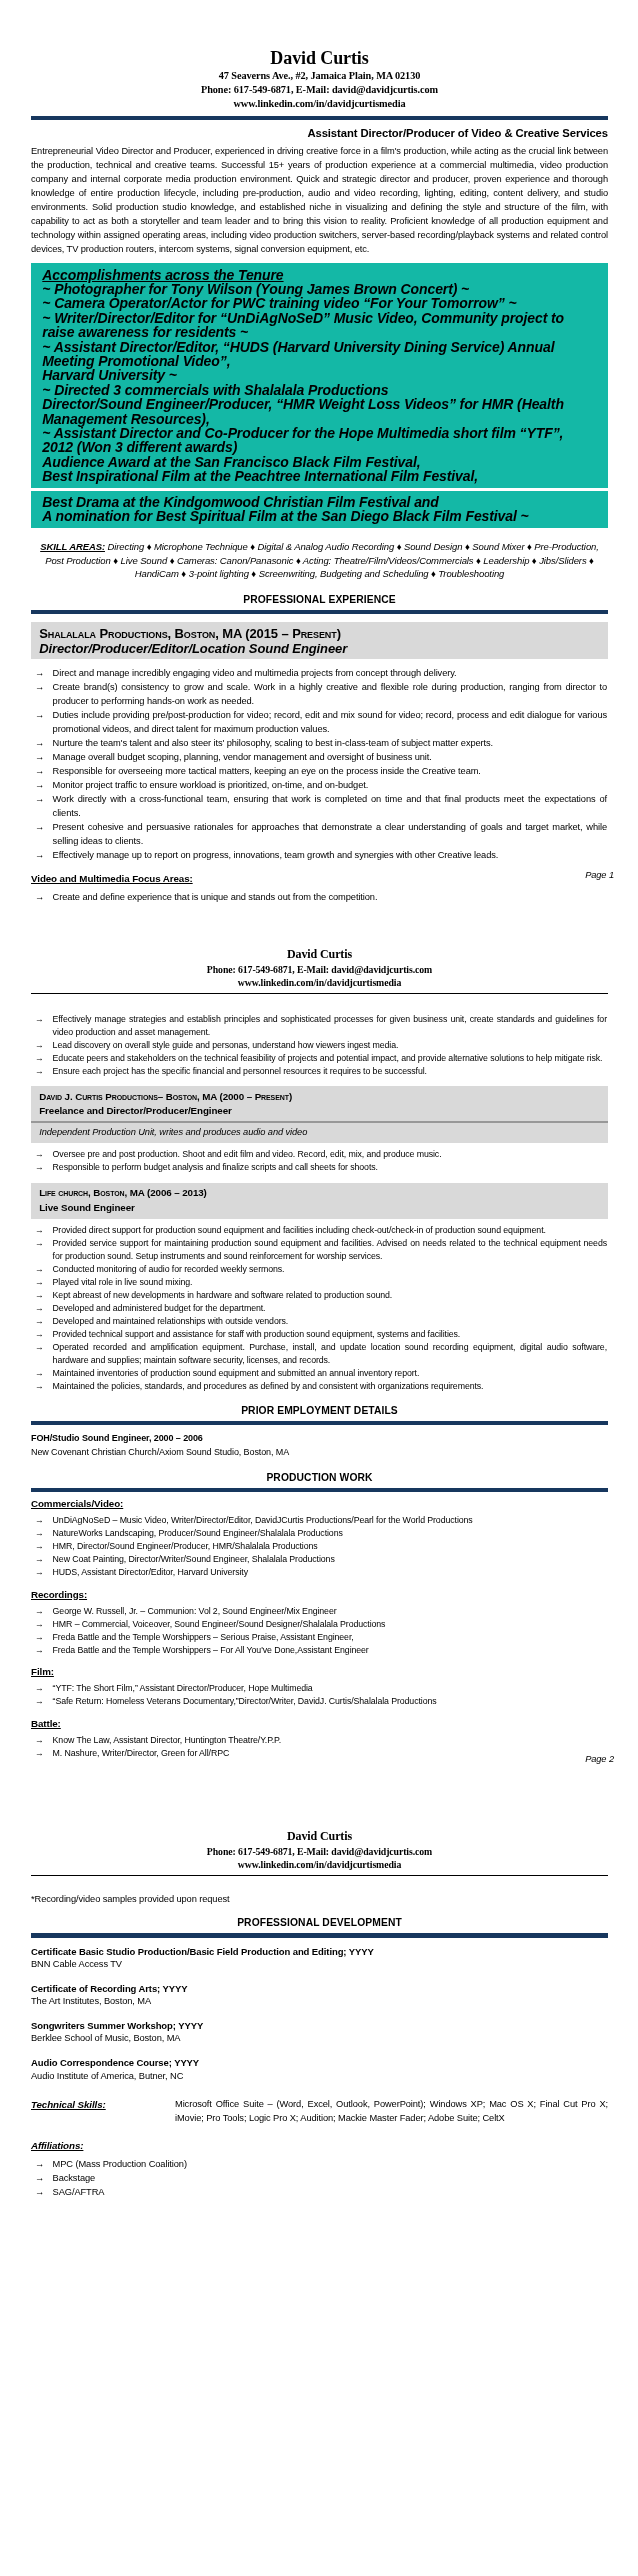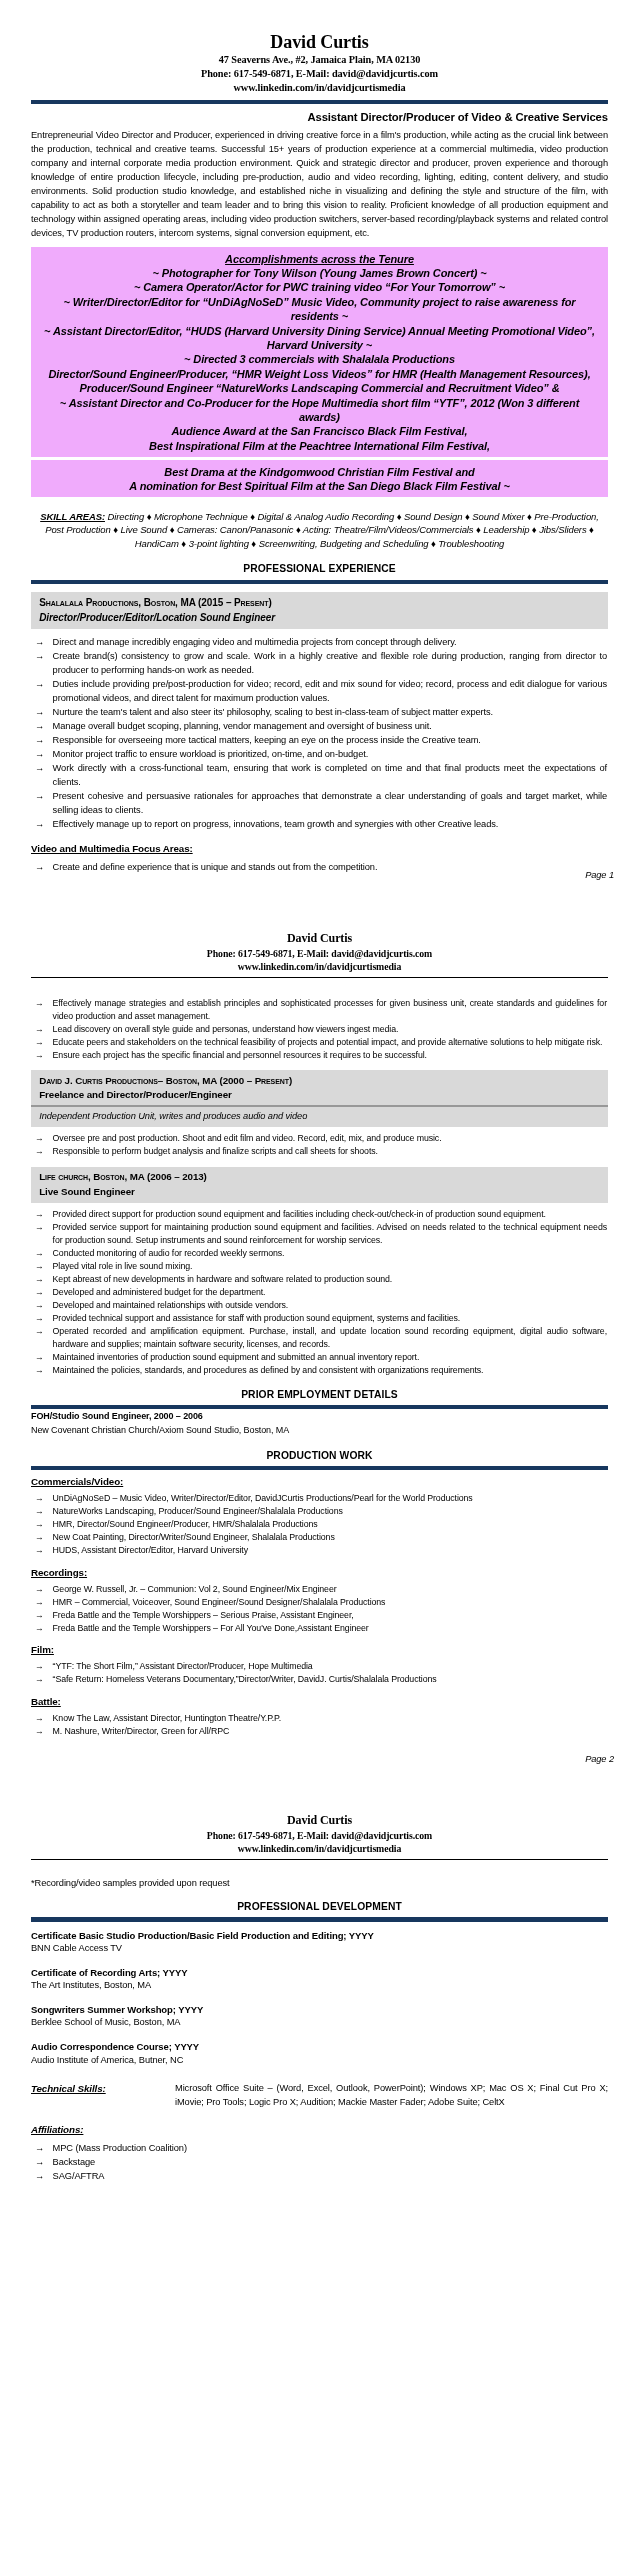--- a/index.html
+++ b/index.html
@@ -1,46 +1,46 @@
 <!DOCTYPE html>
 <html style="font-size:8.2px"><head>
 <meta charset="utf-8">
 <style>
   html,body{margin:0;padding:0;background:#fff;}
   body{width:639px;font-family:"Liberation Sans",sans-serif;color:#000;letter-spacing:-0.1px;}
-  .page{position:relative;overflow:hidden;box-sizing:border-box;padding:0 31px;background:#fff;}
+  .page{position:relative;overflow:hidden;box-sizing:border-box;padding:16px 31px;background:#fff;}
   #page1{height:903px;}
   #page2{height:882px;}
   #page3{height:924px;}
 
   
   .serif{font-family:"Liberation Serif",serif;font-weight:bold;text-align:center;}
   .name-main{font-size:18px;padding-top:32px;line-height:20.6px;}
   .contact-line{font-size:10.3px;line-height:14px;}
   .name-small{font-size:12px;padding-top:28px;line-height:15.5px;}
   .contact-small{font-size:9.8px;line-height:13.4px;}
 
   .navy-rule{height:4.1px;background:#17375E;margin-top:5.2px;}
   .thin-rule{height:0;border-top:1px solid #000;margin-top:4.1px;}
 
   .headline{font-size:11.3px;font-weight:bold;text-align:right;margin-top:7.2px;}
   .summary{font-size:9.3px;line-height:14px;text-align:justify;margin-top:5.2px;}
 
-  .graybox{background:#f0abfc;text-align:center;font-weight:bold;font-style:italic;
-           font-size:11px;line-height:14.4px;padding:4.1px 11.3px;}
+  .graybox{background:#14b8a6;text-align:left;font-weight:bold;font-style:italic;
+           font-size:14px;line-height:14.4px;padding:4.1px 11.3px;}
   .graybox.first{margin-top:7.2px;}
   .graybox.cont{margin-top:3.1px;}
   .acc-title{text-decoration:underline;display:block;}
 
   .skills{margin-top:12.4px;font-style:italic;font-size:9.5px;line-height:13.4px;text-align:center;}
   .skills .lbl{font-weight:bold;text-decoration:underline;text-align:right;}
 
   .section-heading{font-size:10.3px;font-weight:bold;text-align:center;margin-top:13.4px;letter-spacing:0.1px;}
 
-  .jobbox{background:#D9D9D9;padding:3.6px 8.2px;margin-top:8.2px;font-size:10px;line-height:15px;}
+  .jobbox{background:#D9D9D9;padding:3.6px 8.2px;margin-top:8.2px;font-size:13px;line-height:15px;}
   .job-company{font-weight:bold;font-variant:small-caps;}
   .job-title{font-weight:bold;}
   .job-title.it{font-style:italic;}
   .job-divider{height:1.5px;background:#989898;margin:2.6px -8.2px;}
   .job-sub{font-style:italic;font-size:9.3px;}
 
   .bullets{margin-top:6.2px;}
   .b{display:flex;font-size:9.3px;line-height:14px;}
   .ar{flex:0 0 17.5px;margin-left:4.1px;text-align:left;}
   .bt{flex:1;text-align:justify;padding-right:1px;}
@@ -82,21 +82,20 @@
 
   <div class="graybox first">
     <span class="acc-title">Accomplishments across the Tenure</span>
     <div>~ Photographer for Tony Wilson (Young James Brown Concert) ~</div>
     <div>~ Camera Operator/Actor for PWC training video “For Your Tomorrow” ~</div>
     <div>~ Writer/Director/Editor for “UnDiAgNoSeD” Music Video, Community project to raise awareness for residents ~</div>
     <div>~ Assistant Director/Editor, “HUDS (Harvard University Dining Service) Annual Meeting Promotional Video”,</div>
     <div>Harvard University ~</div>
     <div>~ Directed 3 commercials with Shalalala Productions</div>
     <div>Director/Sound Engineer/Producer, “HMR Weight Loss Videos” for HMR (Health Management Resources),</div>
-    <div>Producer/Sound Engineer “NatureWorks Landscaping Commercial and Recruitment Video” &amp;</div>
     <div>~ Assistant Director and Co-Producer for the Hope Multimedia short film “YTF”, 2012 (Won 3 different awards)</div>
     <div>Audience Award at the San Francisco Black Film Festival,</div>
     <div>Best Inspirational Film at the Peachtree International Film Festival,</div>
   </div>
   <div class="graybox cont">
     <div>Best Drama at the Kindgomwood Christian Film Festival and</div>
     <div>A nomination for Best Spiritual Film at the San Diego Black Film Festival ~</div>
   </div>
 
   <div class="skills">
@@ -256,21 +255,21 @@
         <span class="bt">Maintained inventories of production sound equipment and submitted an annual inventory report.</span>
       </div>
     <div class="b">
         <span class="ar">→</span>
         <span class="bt">Maintained the policies, standards, and procedures as defined by and consistent with organizations requirements.</span>
       </div>
   </div>
 
   <div class="section-heading">PRIOR EMPLOYMENT DETAILS</div>
   <div class="navy-rule"></div>
-  <div style="margin-top:1px;font-size:9px;line-height:13.4px;">
+  <div style="margin-top:7px;font-size:9px;line-height:13.4px;">
     <div style="font-weight:bold;">FOH/Studio Sound Engineer, 2000 – 2006</div>
     <div>New Covenant Christian Church/Axiom Sound Studio, Boston, MA</div>
   </div>
 
   <div class="section-heading">PRODUCTION WORK</div>
   <div class="navy-rule"></div>
 
   <div class="subhead" style="margin-top:6.2px;">Commercials/Video:</div>
   <div class="bullets">
     <div class="b">

